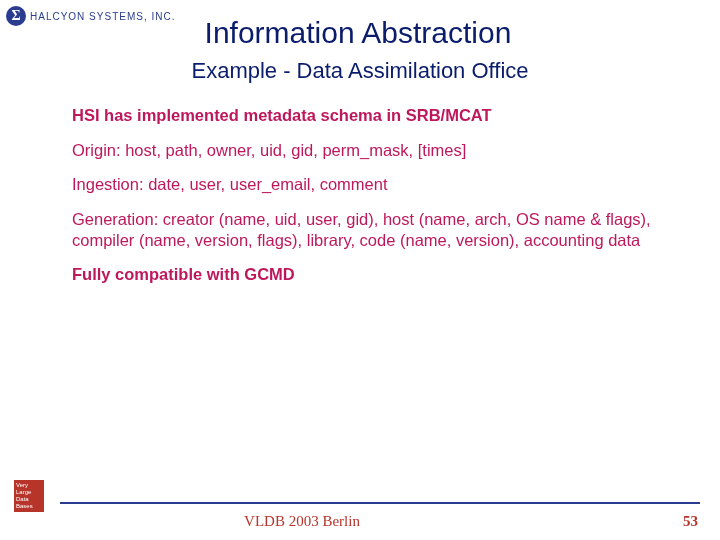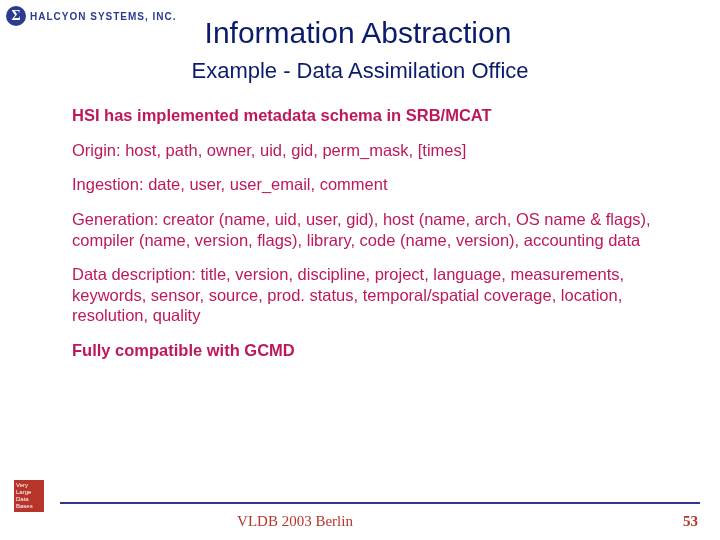--- a/index.html
+++ b/index.html
@@ -33,21 +33,21 @@
     display: flex;
     align-items: center;
     justify-content: center;
     line-height: 1;
   }
   .logo-text {
     font-family: "Verdana", sans-serif;
     font-size: 10px;
     letter-spacing: 1px;
     color: #2a3c8f;
-    font-weight: bold;
+    font-weight: normal;
   }
   .title {
     position: absolute;
     top: 16px;
     left: 0;
     width: 716px;
     text-align: center;
     font-size: 30px;
     font-family: Verdana, sans-serif;
     color: #0a1c6b;
@@ -77,21 +77,21 @@
     position: absolute;
     left: 60px;
     right: 20px;
     bottom: 36px;
     height: 2px;
     background: #2a3c8f;
   }
   .footer-text {
     position: absolute;
     bottom: 10px;
-    left: 4px;
+    left: 11px;
     width: 582px;
     text-align: center;
     color: #b7342b;
     font-size: 15px;
     font-family: "Times New Roman", serif;
   }
   .page-num {
     position: absolute;
     bottom: 10px;
     right: 22px;
@@ -134,23 +134,20 @@
     </div>
     <div class="para bold-lead">
       <b>Origin:</b><span> host, path, owner, uid, gid, perm_mask, [times]</span>
     </div>
     <div class="para bold-lead">
       <b>Ingestion:</b><span> date, user, user_email, comment</span>
     </div>
     <div class="para bold-lead">
       <b>Generation:</b><span> creator (name, uid, user, gid), host (name, arch, OS name &amp; flags), compiler (name, version, flags), library, code (name, version), accounting data</span>
     </div>
-    <div class="para bold-lead">
-      <b>Data description:</b><span> title, version, discipline, project, language, measurements, keywords, sensor, source, prod. status, temporal/spatial coverage, location, resolution, quality</span>
-    </div>
     <div class="para fully-bold">
       <span>Fully compatible with GCMD</span>
     </div>
   </div>
 
   <div class="vldb-badge">
     <div>Very</div>
     <div>Large</div>
     <div>Data</div>
     <div>Bases</div>

